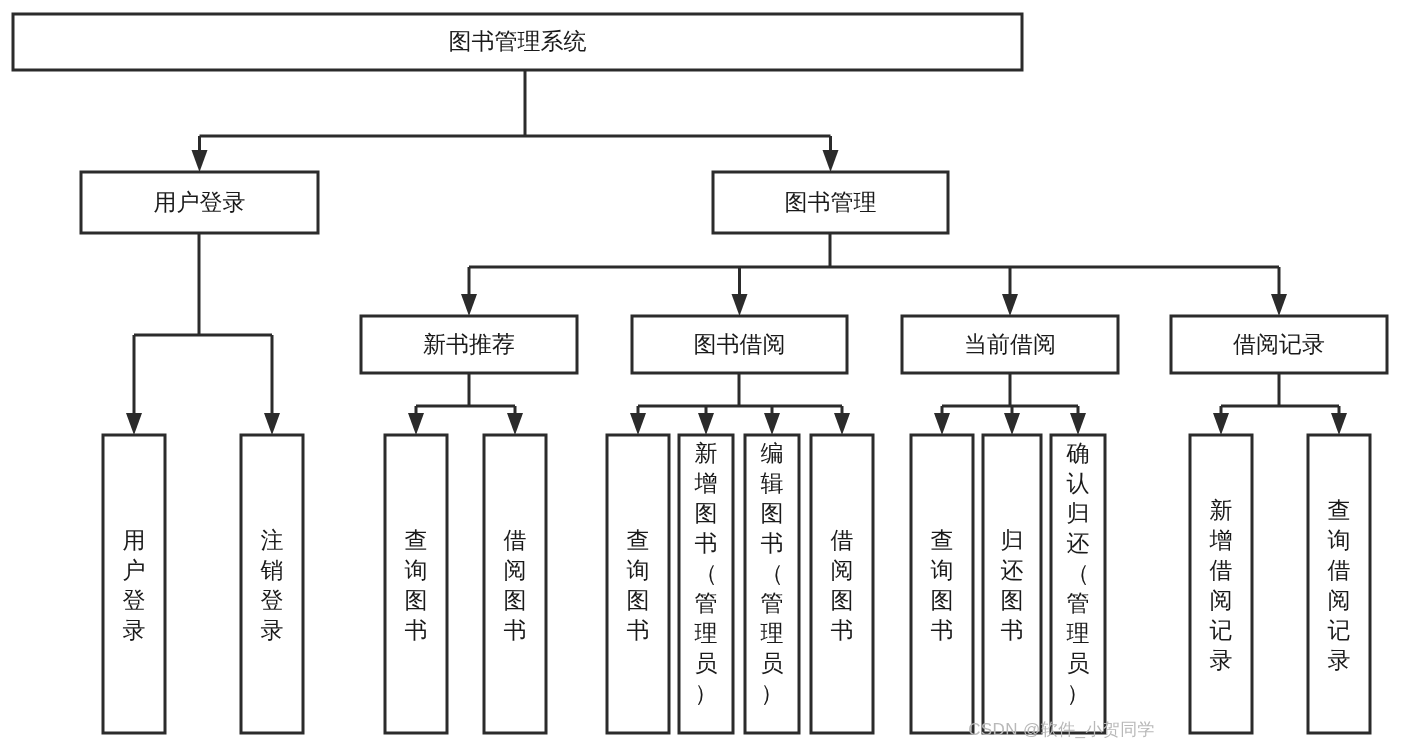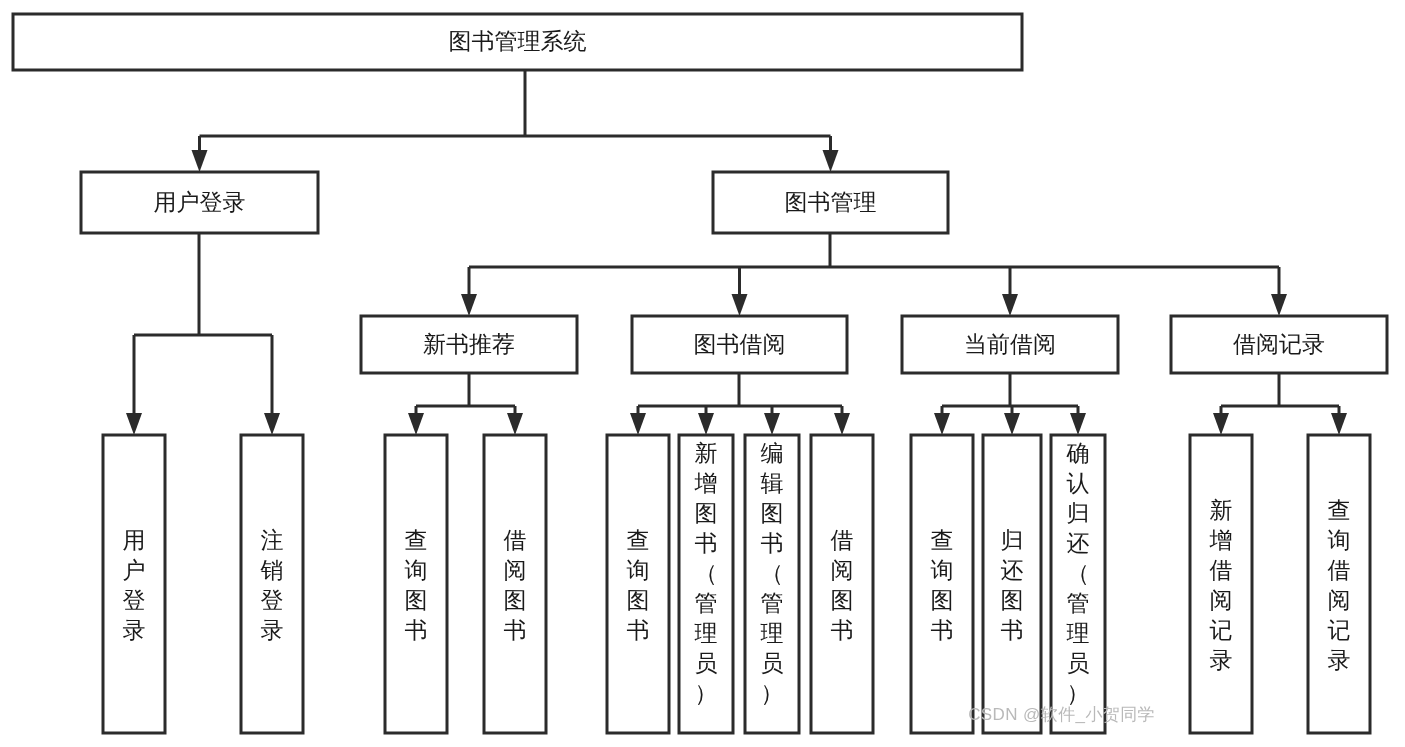--- a/index.html
+++ b/index.html
@@ -52,21 +52,21 @@
   }
   .node-label-v {
     font-family: "Liberation Sans", "DejaVu Sans", sans-serif;
     font-size: 23px;
     fill: #1a1a1a;
     text-anchor: middle;
   }
   .watermark {
     position: absolute;
     right: 9px;
-    bottom: 21px;
+    bottom: 6px;
     font-family: "Liberation Sans", "DejaVu Sans", sans-serif;
     font-size: 17px;
     color: #b9b9b9;
     letter-spacing: 0.4px;
     white-space: nowrap;
     user-select: none;
   }
 </style>
 </head>
 <body>

